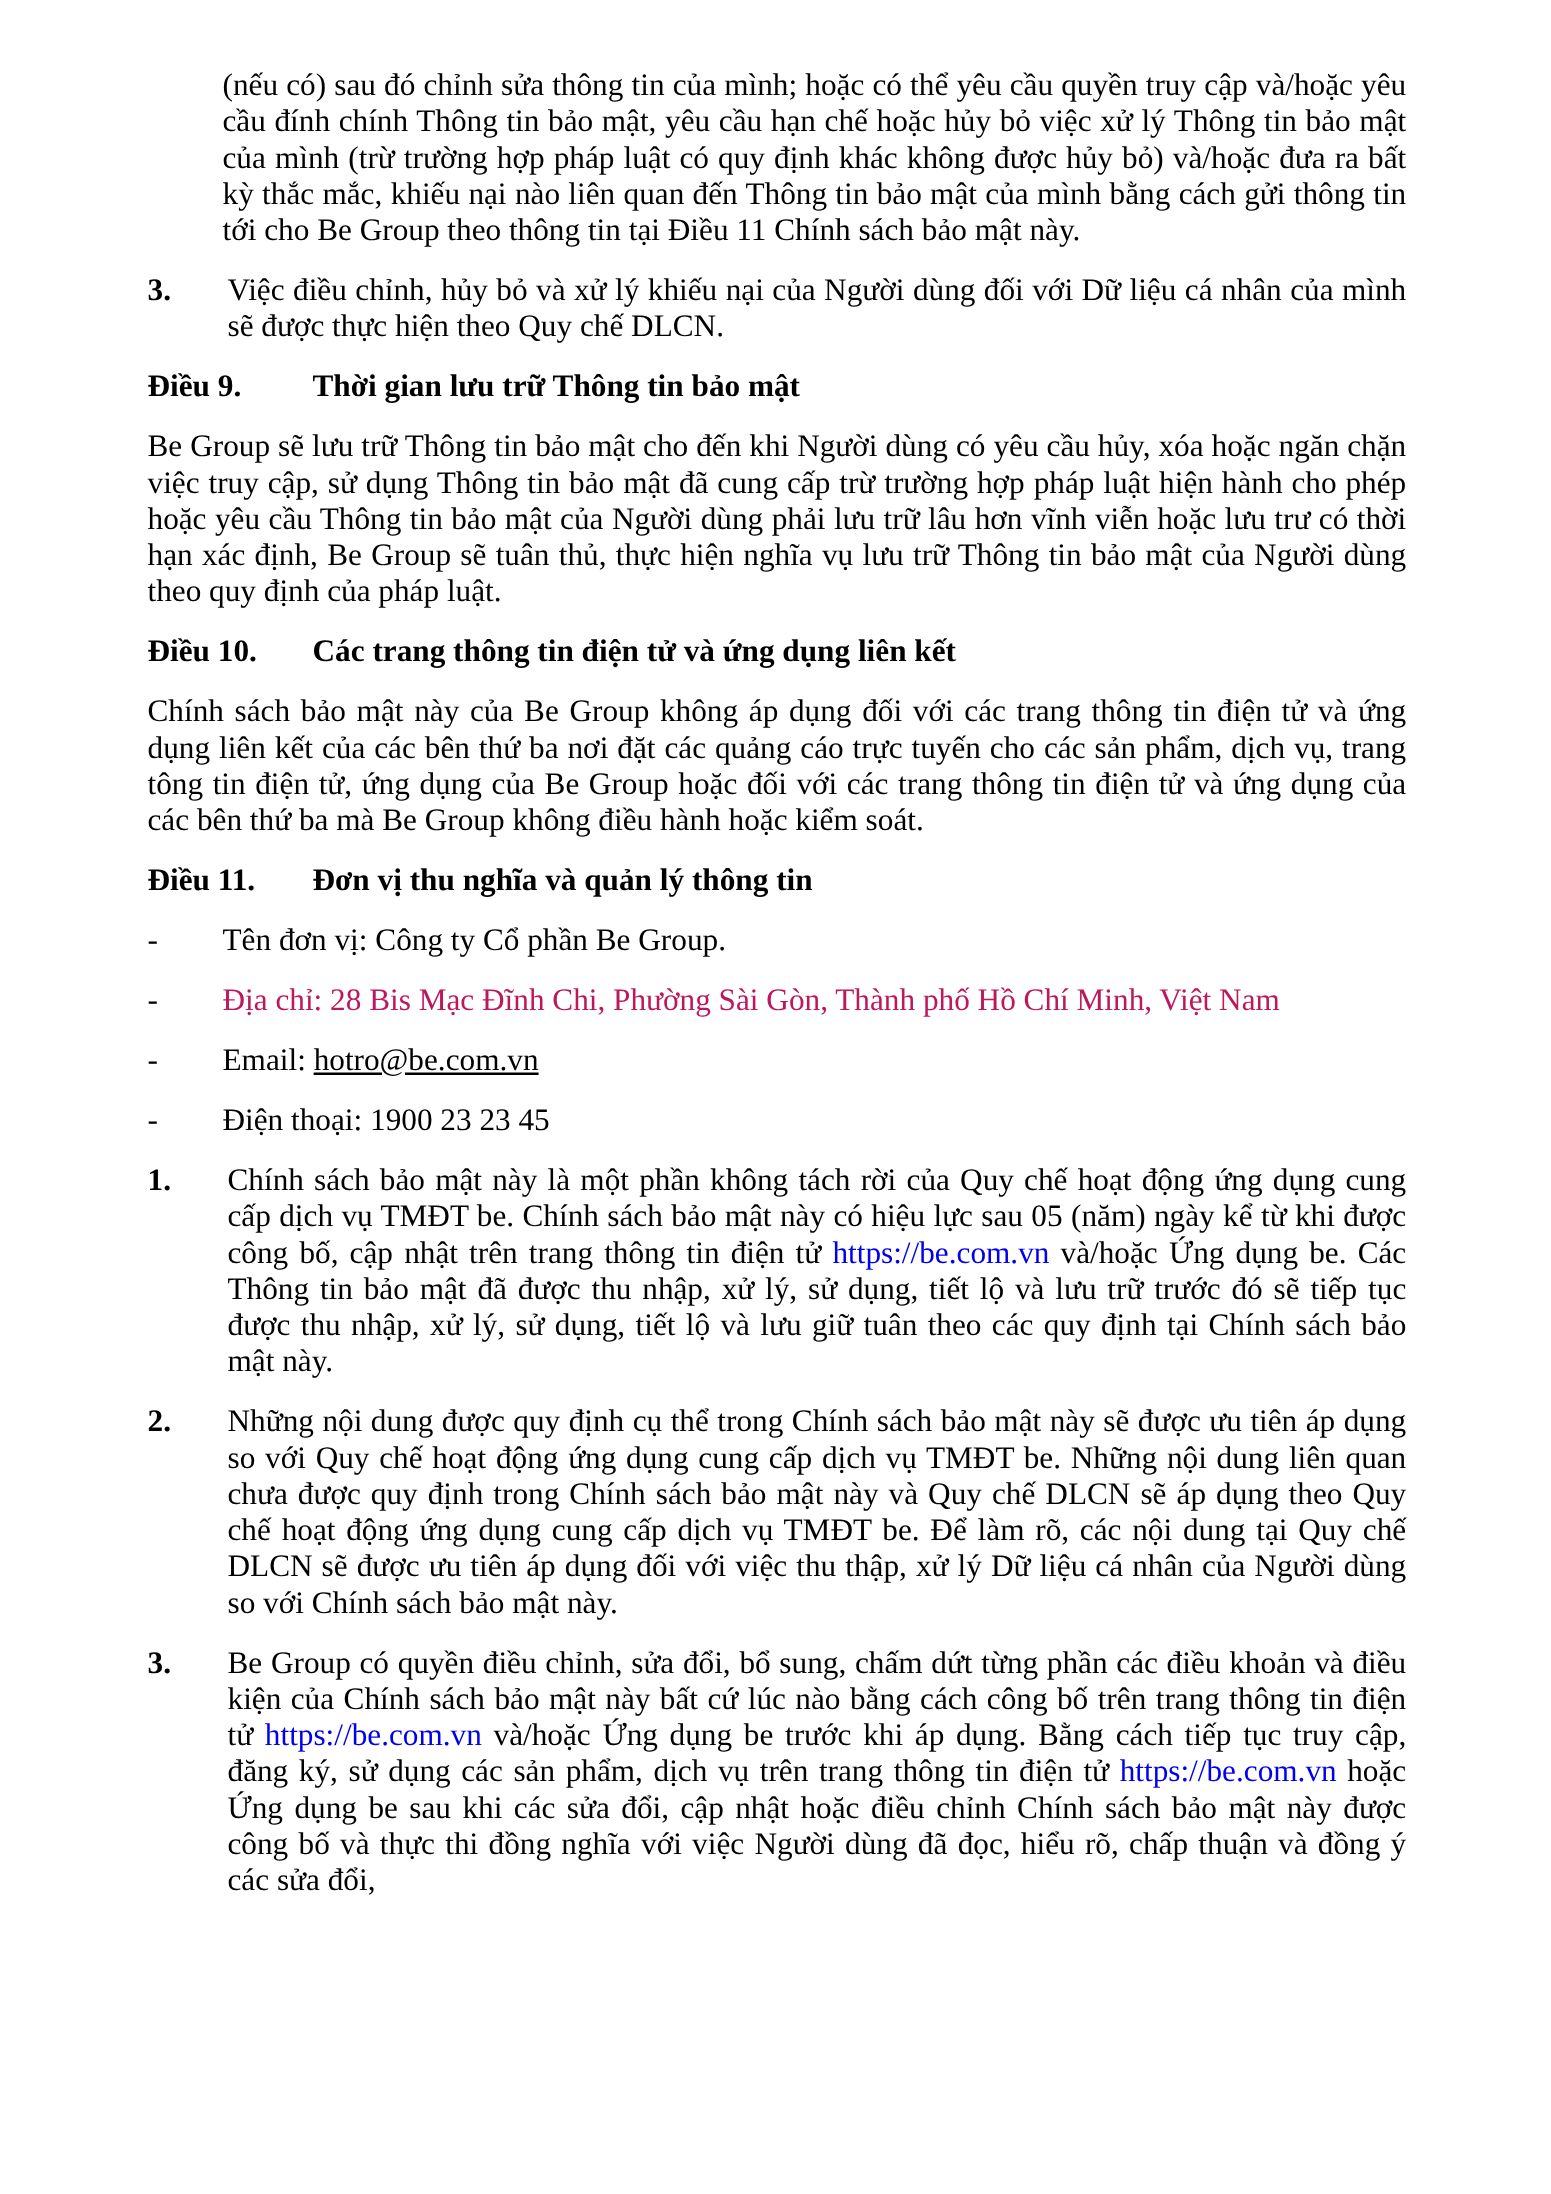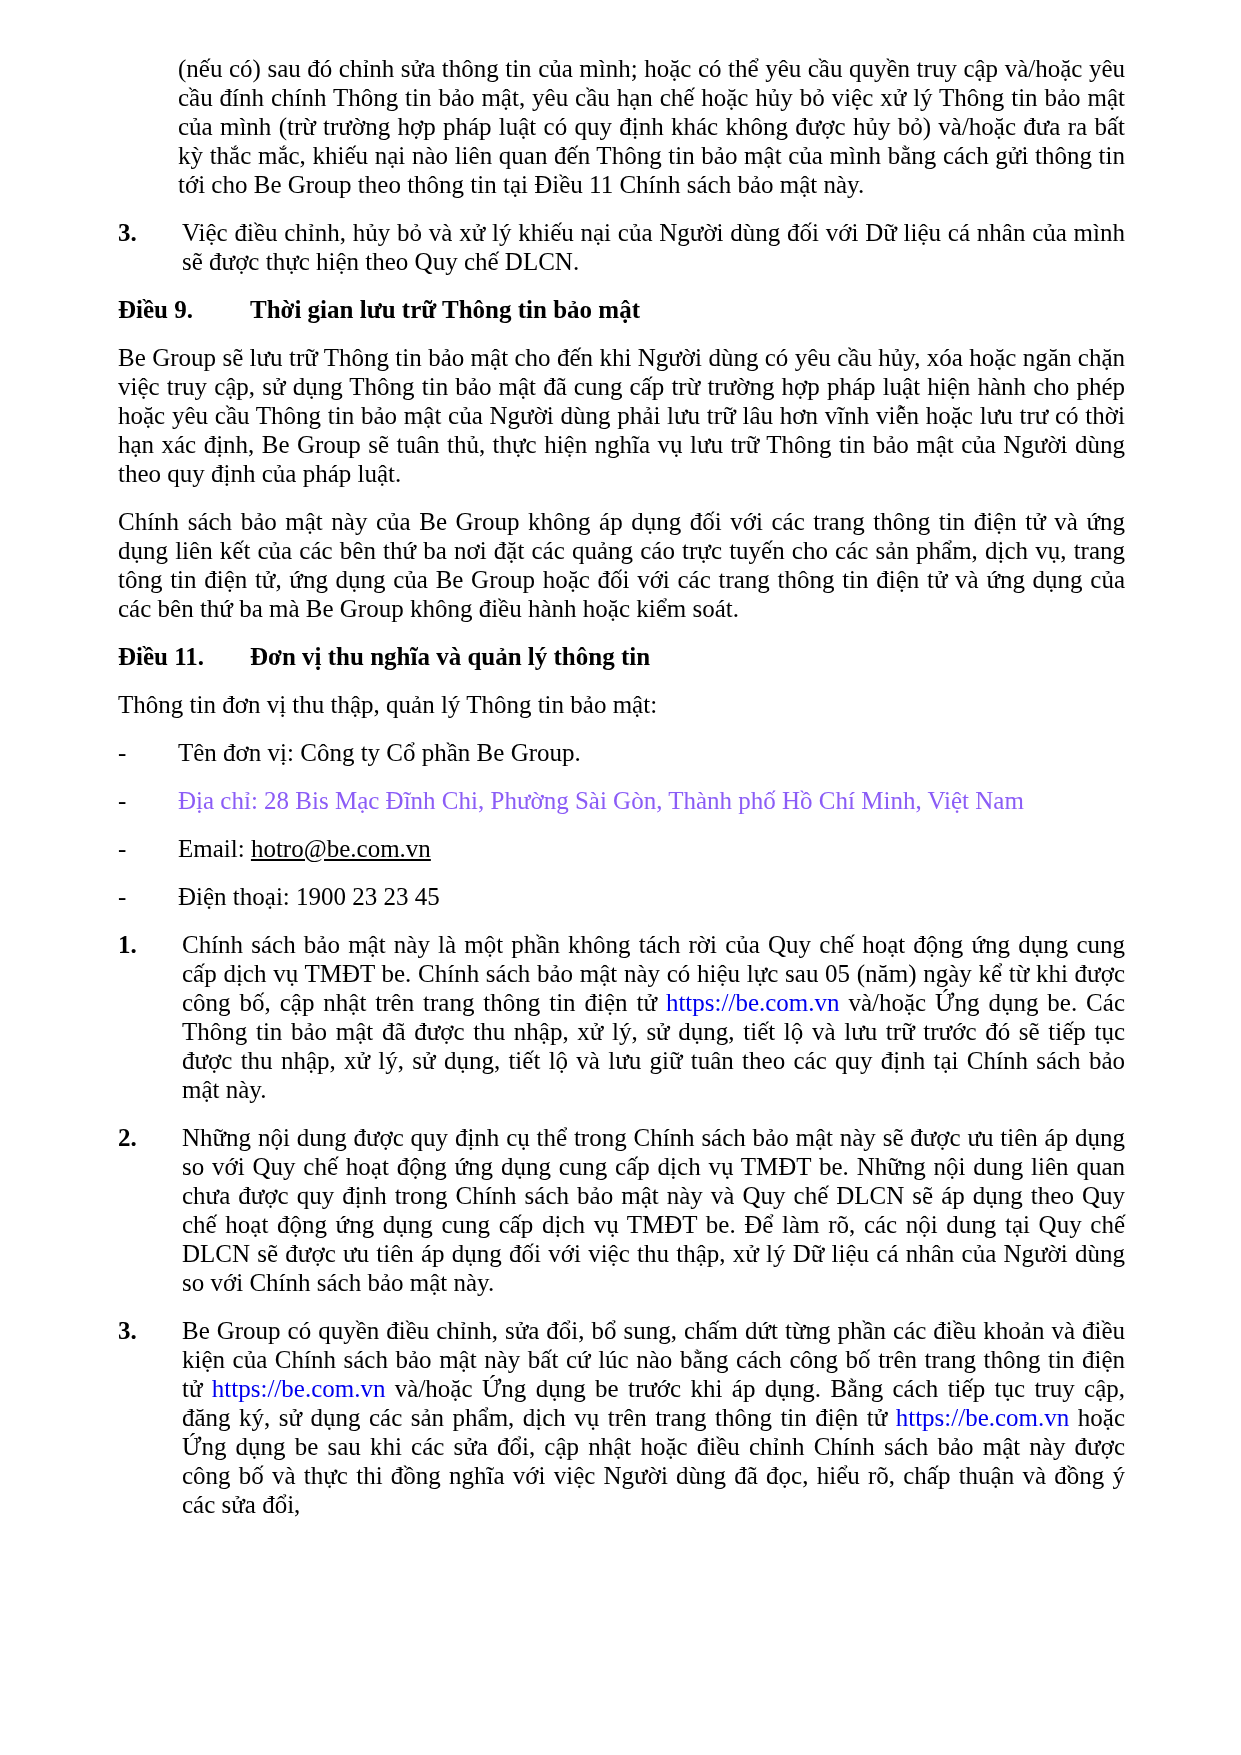--- a/index.html
+++ b/index.html
@@ -37,33 +37,36 @@
       <div class="block paragraph indent"><span style="color: rgb(0, 0, 0);">(nếu có) sau đó chỉnh sửa thông tin của mình; hoặc có thể yêu cầu quyền truy cập và/hoặc yêu cầu đính chính Thông tin bảo mật, yêu cầu hạn chế hoặc hủy bỏ việc xử lý Thông tin bảo mật của mình (trừ trường hợp pháp luật có quy định khác không được hủy bỏ) và/hoặc đưa ra bất kỳ thắc mắc, khiếu nại nào liên quan đến Thông tin bảo mật của mình bằng cách gửi thông tin tới cho Be Group theo thông tin tại Điều 11 Chính sách bảo mật này.</span></div>
       <div class="block item">
         <span class="marker">3.</span>
         <span class="ibody"><span style="color: rgb(0, 0, 0);">Việc điều chỉnh, hủy bỏ và xử lý khiếu nại của Người dùng đối với Dữ liệu cá nhân của mình sẽ được thực hiện theo Quy chế DLCN.</span></span>
       </div>
       <div class="block heading">
         <span class="hlabel">Điều 9.</span>
         <span class="htitle">Thời gian lưu trữ Thông tin bảo mật</span>
       </div>
       <div class="block paragraph"><span style="color: rgb(0, 0, 0);">Be Group sẽ lưu trữ Thông tin bảo mật cho đến khi Người dùng có yêu cầu hủy, xóa hoặc ngăn chặn việc truy cập, sử dụng Thông tin bảo mật đã cung cấp trừ trường hợp pháp luật hiện hành cho phép hoặc yêu cầu Thông tin bảo mật của Người dùng phải lưu trữ lâu hơn vĩnh viễn hoặc lưu trư có thời hạn xác định, Be Group sẽ tuân thủ, thực hiện nghĩa vụ lưu trữ Thông tin bảo mật của Người dùng theo quy định của pháp luật.</span></div>
+      <div class="block heading">
+        <span class="hlabel">Điều 10.</span>
+        <span class="htitle">Các trang thông tin điện tử và ứng dụng liên kết</span>
+      </div>
       <div class="block paragraph"><span style="color: rgb(0, 0, 0);">Chính sách bảo mật này của Be Group không áp dụng đối với các trang thông tin điện tử và ứng dụng liên kết của các bên thứ ba nơi đặt các quảng cáo trực tuyến cho các sản phẩm, dịch vụ, trang tông tin điện tử, ứng dụng của Be Group hoặc đối với các trang thông tin điện tử và ứng dụng của các bên thứ ba mà Be Group không điều hành hoặc kiểm soát.</span></div>
       <div class="block heading">
         <span class="hlabel">Điều 11.</span>
         <span class="htitle">Đơn vị thu nghĩa và quản lý thông tin</span>
       </div>
-      <div class="block paragraph"><span style="color: rgb(0, 0, 0);">Thông tin đơn vị thu thập, quản lý Thông tin bảo mật:</span></div>
       <div class="block dash">
         <span class="marker">-</span>
         <span class="ibody"><span style="color: rgb(0, 0, 0);">Tên đơn vị: Công ty Cổ phần Be Group.</span></span>
       </div>
       <div class="block dash">
         <span class="marker">-</span>
-        <span class="ibody"><span style="color: #8b5cf6;">Địa chỉ: 28 Bis Mạc Đĩnh Chi, Phường Sài Gòn, Thành phố Hồ Chí Minh, Việt Nam</span></span>
+        <span class="ibody"><span style="color: #be185d;">Địa chỉ: 28 Bis Mạc Đĩnh Chi, Phường Sài Gòn, Thành phố Hồ Chí Minh, Việt Nam</span></span>
       </div>
       <div class="block dash">
         <span class="marker">-</span>
         <span class="ibody"><span style="color: rgb(0, 0, 0);">Email: </span><span class="ul" style="color: rgb(0, 0, 0);">hotro@be.com.vn</span></span>
       </div>
       <div class="block dash">
         <span class="marker">-</span>
         <span class="ibody"><span style="color: rgb(0, 0, 0);">Điện thoại: 1900 23 23 45</span></span>
       </div>
       <div class="block item">

